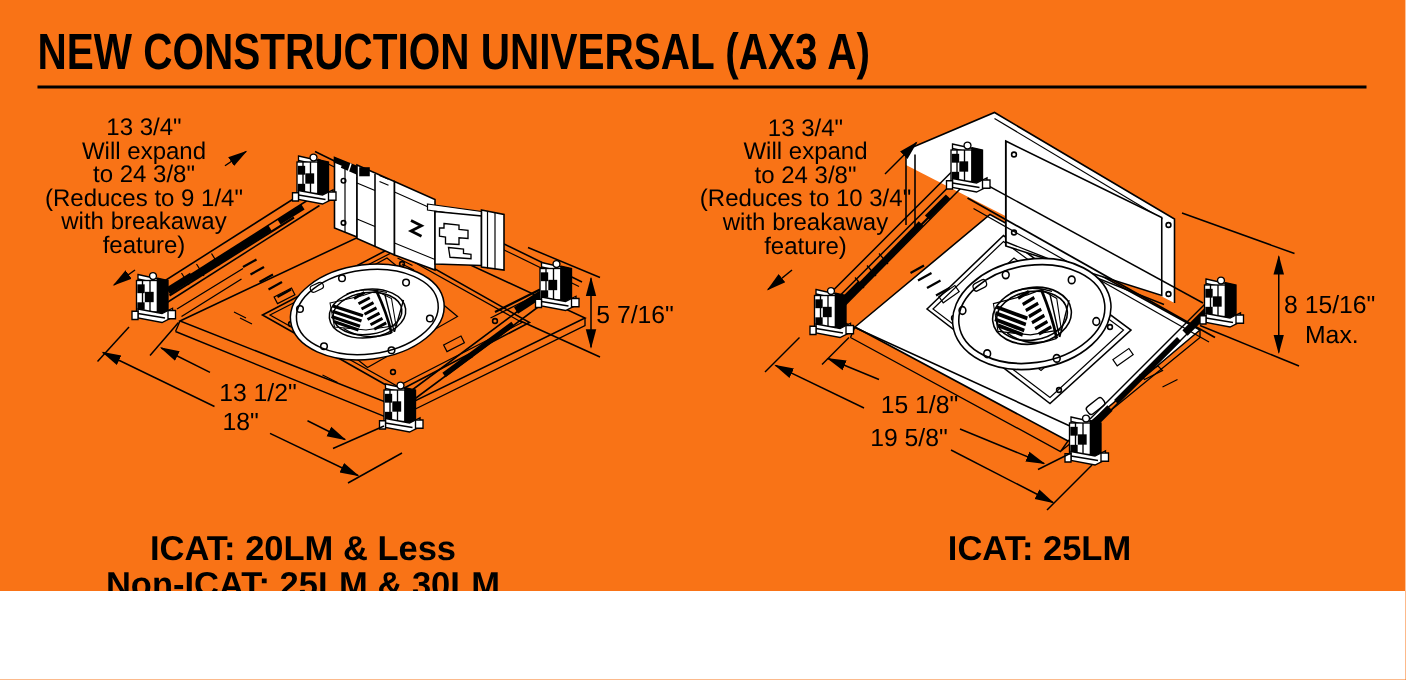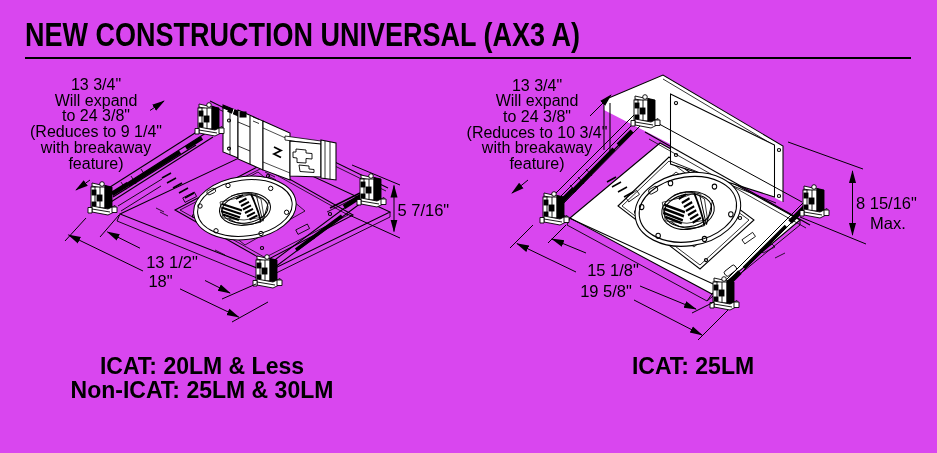--- a/index.html
+++ b/index.html
@@ -1,16 +1,16 @@
 <!DOCTYPE html>
 <html><head>
 <meta charset="utf-8">
 <style>
   html,body{margin:0;padding:0;background:#ffffff;}
-  #page{position:relative;width:937px;height:453px;background:#d946ef;overflow:hidden;
+  #page{position:relative;width:937px;height:394px;background:#f97316;overflow:hidden;
     font-family:"Liberation Sans",sans-serif;}
   svg text{font-family:"Liberation Sans",sans-serif;fill:#000;}
   .ann{font-size:16px;}
   .dim{font-size:16.5px;}
   .cap{font-size:23px;font-weight:bold;}
 </style>
 </head>
 <body>
 <div id="page">
 <svg width="937" height="453" viewBox="0 0 937 453">

